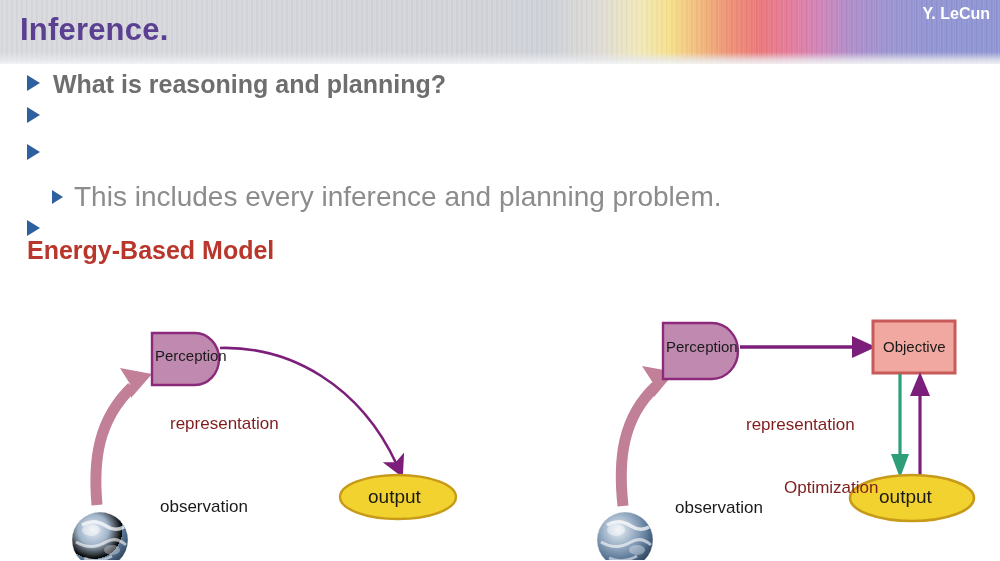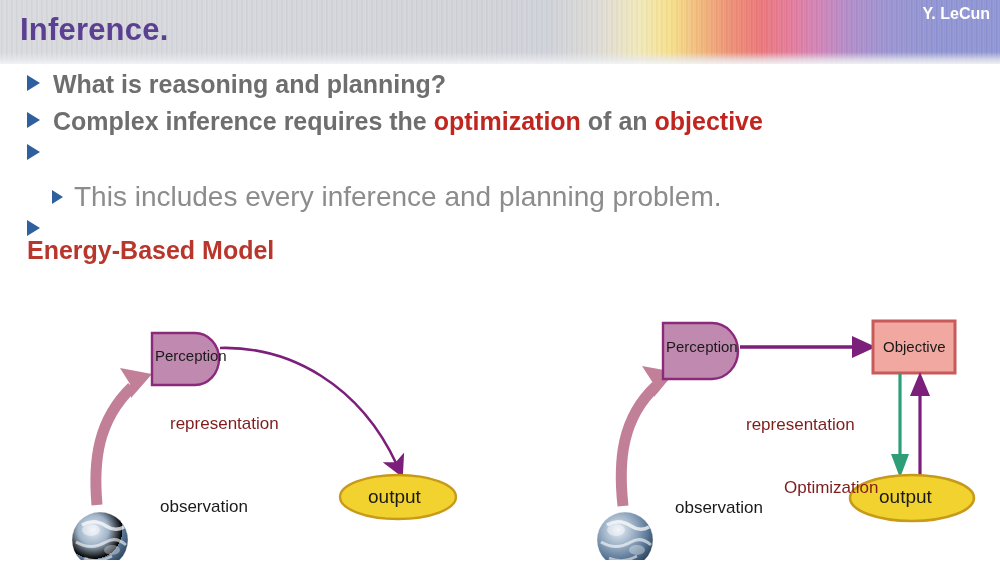--- a/index.html
+++ b/index.html
@@ -176,21 +176,20 @@
 <div class="bullets">
 
   <div class="bullet-row">
     <span class="tri"></span>
     <span class="btext">What is reasoning and planning?</span>
   </div>
 
 
   <div class="bullet-row">
     <span class="tri"></span>
-    <span class="btext"><span>Complex inference requires the </span><span class="hl">optimization</span><span> of an </span><span class="hl">objective</span></span>
   </div>
 
   <div class="bullet-row">
     <span class="tri"></span>
   </div>
 
   <div class="bullet-row sub">
     <span class="tri small"></span>
     <span class="btext subtext">This includes every inference and planning problem.</span>
   </div>

